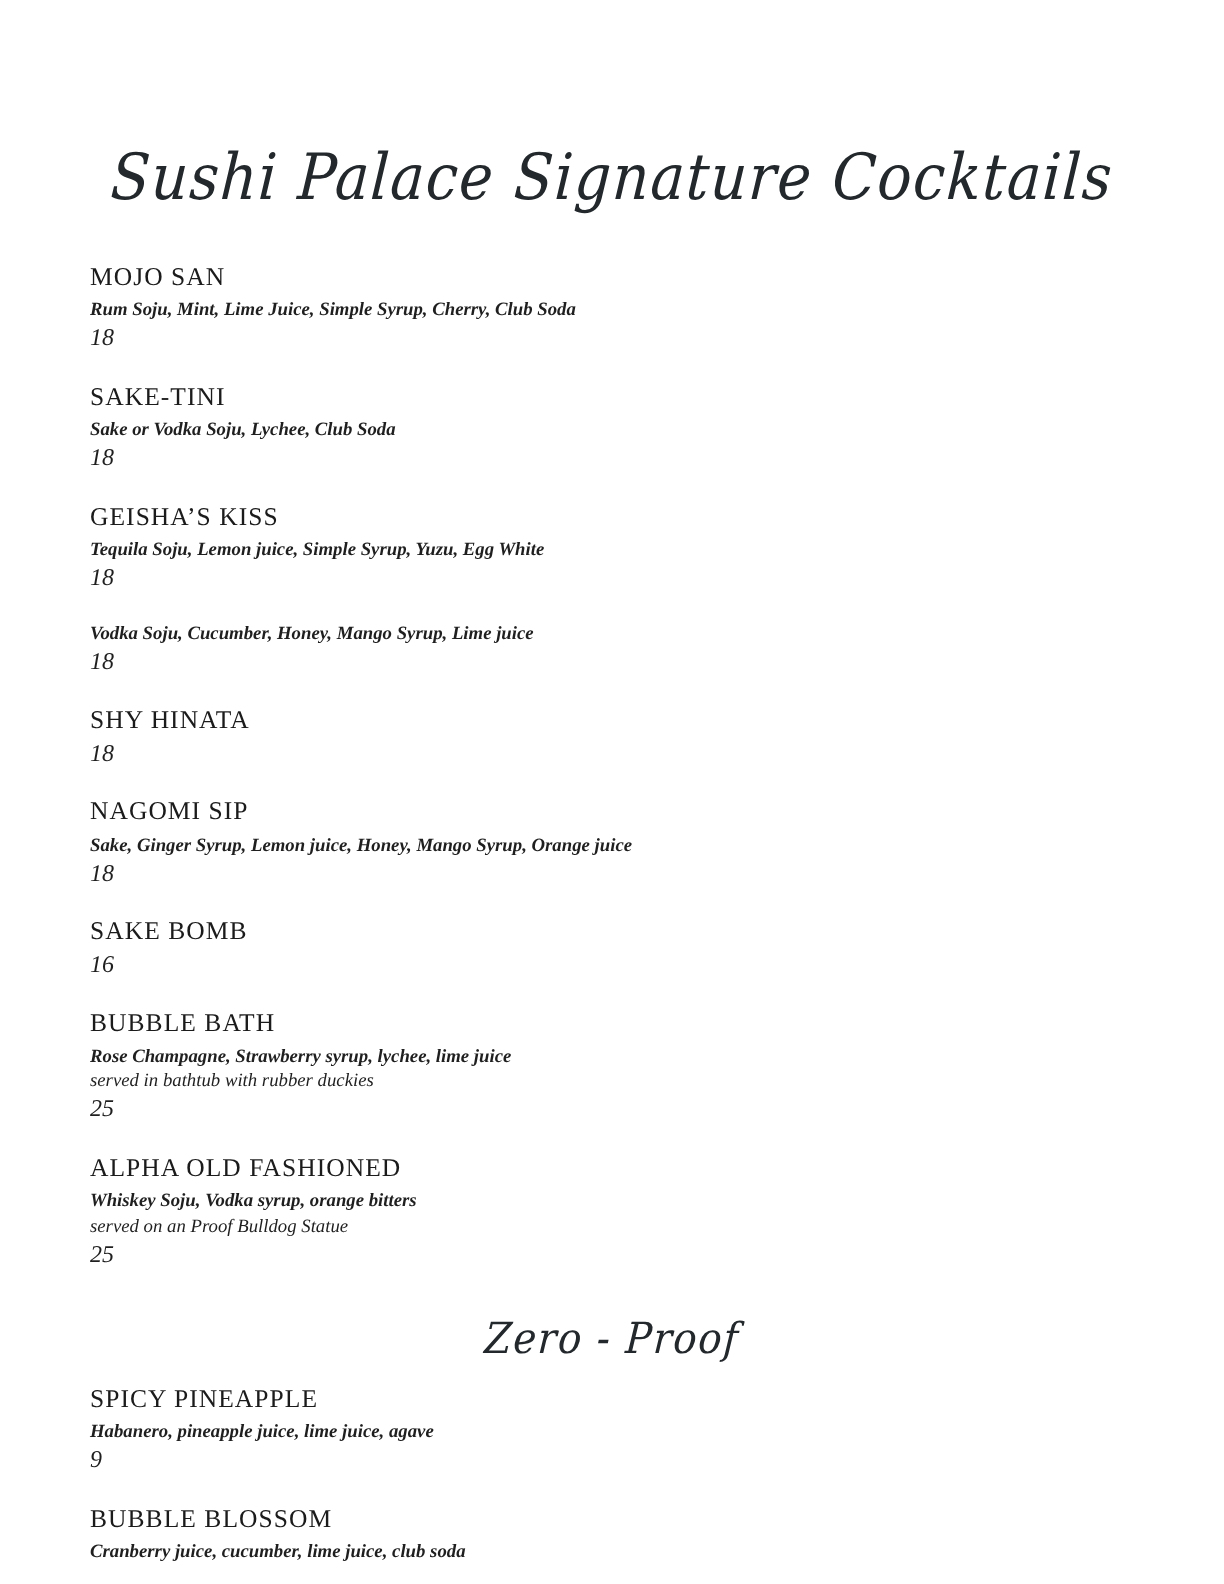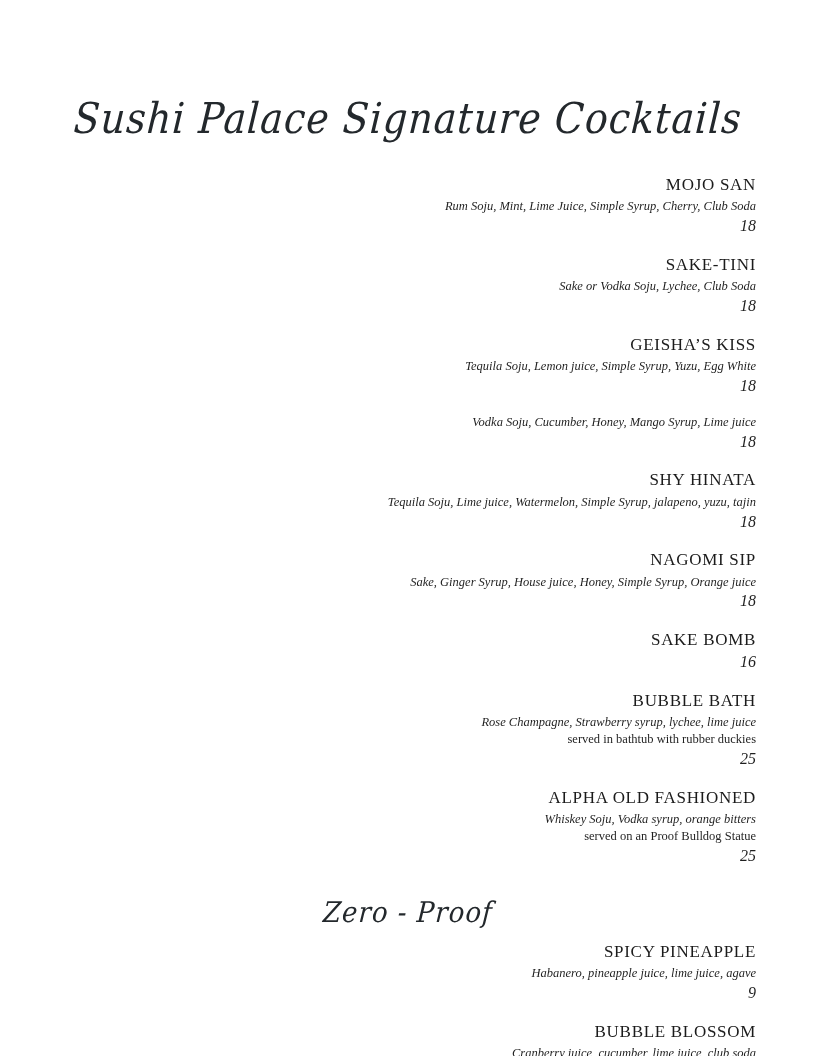--- a/index.html
+++ b/index.html
@@ -41,40 +41,42 @@
     font-size: 26px;
     letter-spacing: 1px;
     color: #23282c;
     transform: scaleY(1.1) skewX(-4deg);
     transform-origin: center;
   }
   .menu-list {
     margin-top: 34px;
   }
   .item {
-    text-align: right;
+    text-align: left;
     margin-bottom: 17px;
   }
   .item-name {
     font-family: "Liberation Serif", serif;
     font-size: 17px;
     letter-spacing: 0.7px;
     color: #1b1b1b;
     line-height: 1.32;
   }
   .item-desc {
     font-family: "Liberation Serif", serif;
     font-style: italic;
     font-size: 12.5px;
     color: #1f1f1f;
     line-height: 1.35;
     margin-top: 2px;
+    font-weight: bold;
   }
   .item-desc2 {
     font-family: "Liberation Serif", serif;
+    font-style: italic;
     font-size: 12.5px;
     color: #1f1f1f;
     line-height: 1.35;
   }
   .item-price {
     font-family: "Liberation Serif", serif;
     font-style: italic;
     font-size: 16px;
     color: #1f1f1f;
     line-height: 1.35;
@@ -111,27 +113,26 @@
       <div class="item-price">18</div>
     </div>
 
     <div class="item">
       <div class="item-desc">Vodka Soju, Cucumber, Honey, Mango Syrup, Lime juice</div>
       <div class="item-price">18</div>
     </div>
 
     <div class="item">
       <div class="item-name">SHY HINATA</div>
-      <div class="item-desc">Tequila Soju, Lime juice, Watermelon, Simple Syrup, jalapeno, yuzu, tajin</div>
       <div class="item-price">18</div>
     </div>
 
     <div class="item">
       <div class="item-name">NAGOMI SIP</div>
-      <div class="item-desc">Sake, Ginger Syrup, House juice, Honey, Simple Syrup, Orange juice</div>
+      <div class="item-desc">Sake, Ginger Syrup, Lemon juice, Honey, Mango Syrup, Orange juice</div>
       <div class="item-price">18</div>
     </div>
 
     <div class="item">
       <div class="item-name">SAKE BOMB</div>
       <div class="item-price">16</div>
     </div>
 
     <div class="item">
       <div class="item-name">BUBBLE BATH</div>

